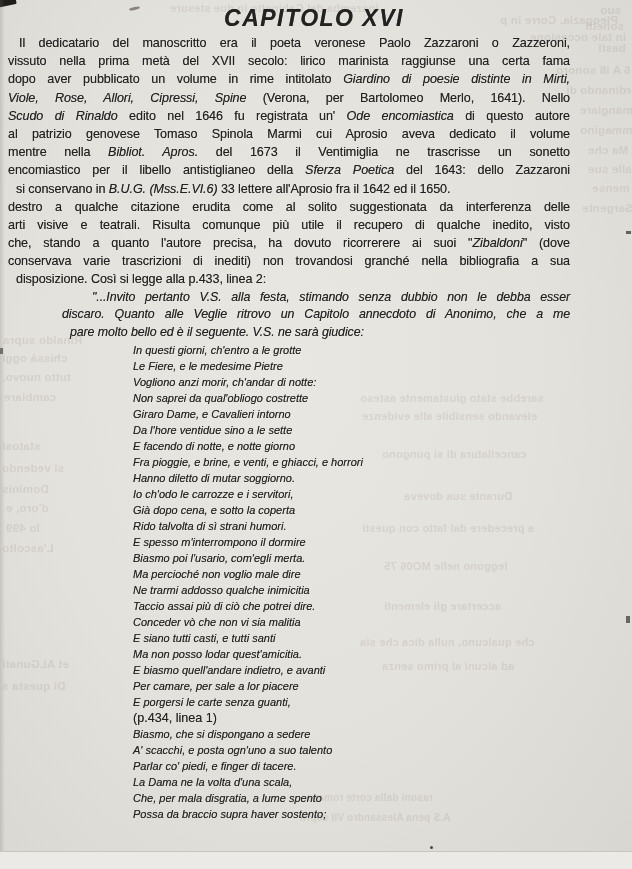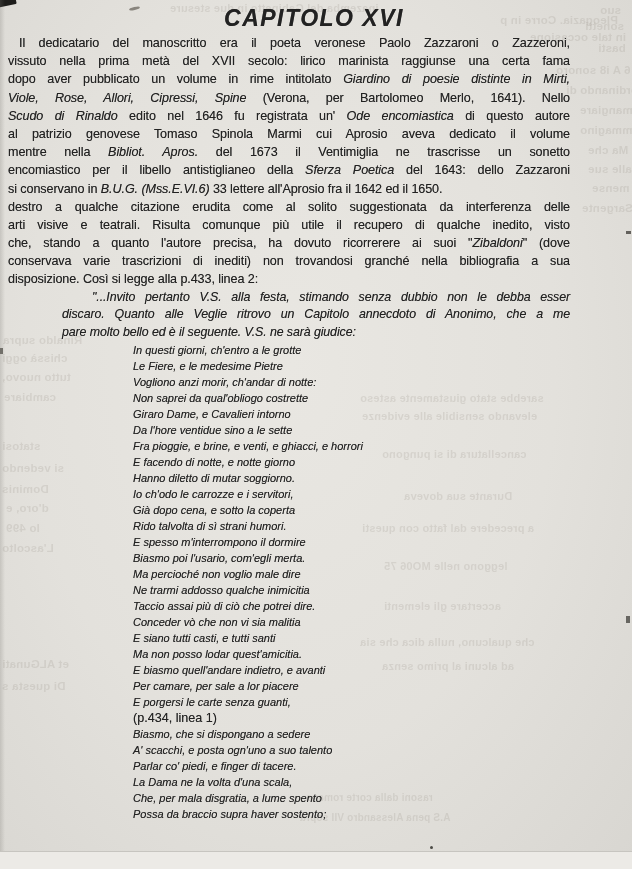--- a/index.html
+++ b/index.html
@@ -22,21 +22,21 @@
     position:absolute;z-index:2;top:5px;left:0;width:628px;text-align:center;
     font-style:italic;font-weight:600;font-size:23px;letter-spacing:1.5px;
     text-shadow:0 0 .6px rgba(20,20,20,.55);
   }
   .content{position:absolute;z-index:2;left:8px;top:34px;width:562px;}
   .jline{
     line-height:18.2px;height:18.2px;font-size:12.6px;letter-spacing:-.1px;
     white-space:nowrap;text-align:justify;text-align-last:justify;
     text-shadow:0 0 .5px rgba(25,25,25,.5);
   }
-  .jline.last{text-align-last:left;}
+  .jline.last{text-align-last:left;margin-left:8px;}
   .jline.indent{text-indent:11px;}
   .quote{font-style:italic;margin-left:54px;}
   .quote .jline{font-size:12.4px;line-height:17.8px;height:17.8px;}
   .quote .jline.indent{text-indent:30px;}
   .poem{font-style:italic;margin-left:125px;}
   .pline{
     line-height:16px;height:16px;font-size:11px;white-space:nowrap;
     text-shadow:0 0 .5px rgba(25,25,25,.5);
   }
   .pline.roman{font-style:normal;font-size:12.6px;}
@@ -123,22 +123,22 @@
         <div class="jline"><span>discaro. Quanto alle Veglie ritrovo un Capitolo annecdoto di Anonimo, che a me</span></div>
         <div class="jline last"><span>pare molto bello ed è il seguente. V.S. ne sarà giudice:</span></div>
       </div>
     <div class="poem">
         <div class="pline">In questi giorni, ch'entro a le grotte</div>
         <div class="pline">Le Fiere, e le medesime Pietre</div>
         <div class="pline">Vogliono anzi morir, ch'andar di notte:</div>
         <div class="pline">Non saprei da qual'obliogo costrette</div>
         <div class="pline">Giraro Dame, e Cavalieri intorno</div>
         <div class="pline">Da l'hore ventidue sino a le sette</div>
+        <div class="pline">E facendo di notte, e notte giorno</div>
         <div class="pline">Fra pioggie, e brine, e venti, e ghiacci, e horrori</div>
-        <div class="pline">E facendo di notte, e notte giorno</div>
         <div class="pline">Hanno diletto di mutar soggiorno.</div>
         <div class="pline">Io ch'odo le carrozze e i servitori,</div>
         <div class="pline">Già dopo cena, e sotto la coperta</div>
         <div class="pline">Rido talvolta di sì strani humori.</div>
         <div class="pline">E spesso m'interrompono il dormire</div>
         <div class="pline">Biasmo poi l'usario, com'egli merta.</div>
         <div class="pline">Ma percioché non voglio male dire</div>
         <div class="pline">Ne trarmi addosso qualche inimicitia</div>
         <div class="pline">Taccio assai più di ciò che potrei dire.</div>
         <div class="pline">Conceder vò che non vi sia malitia</div>

